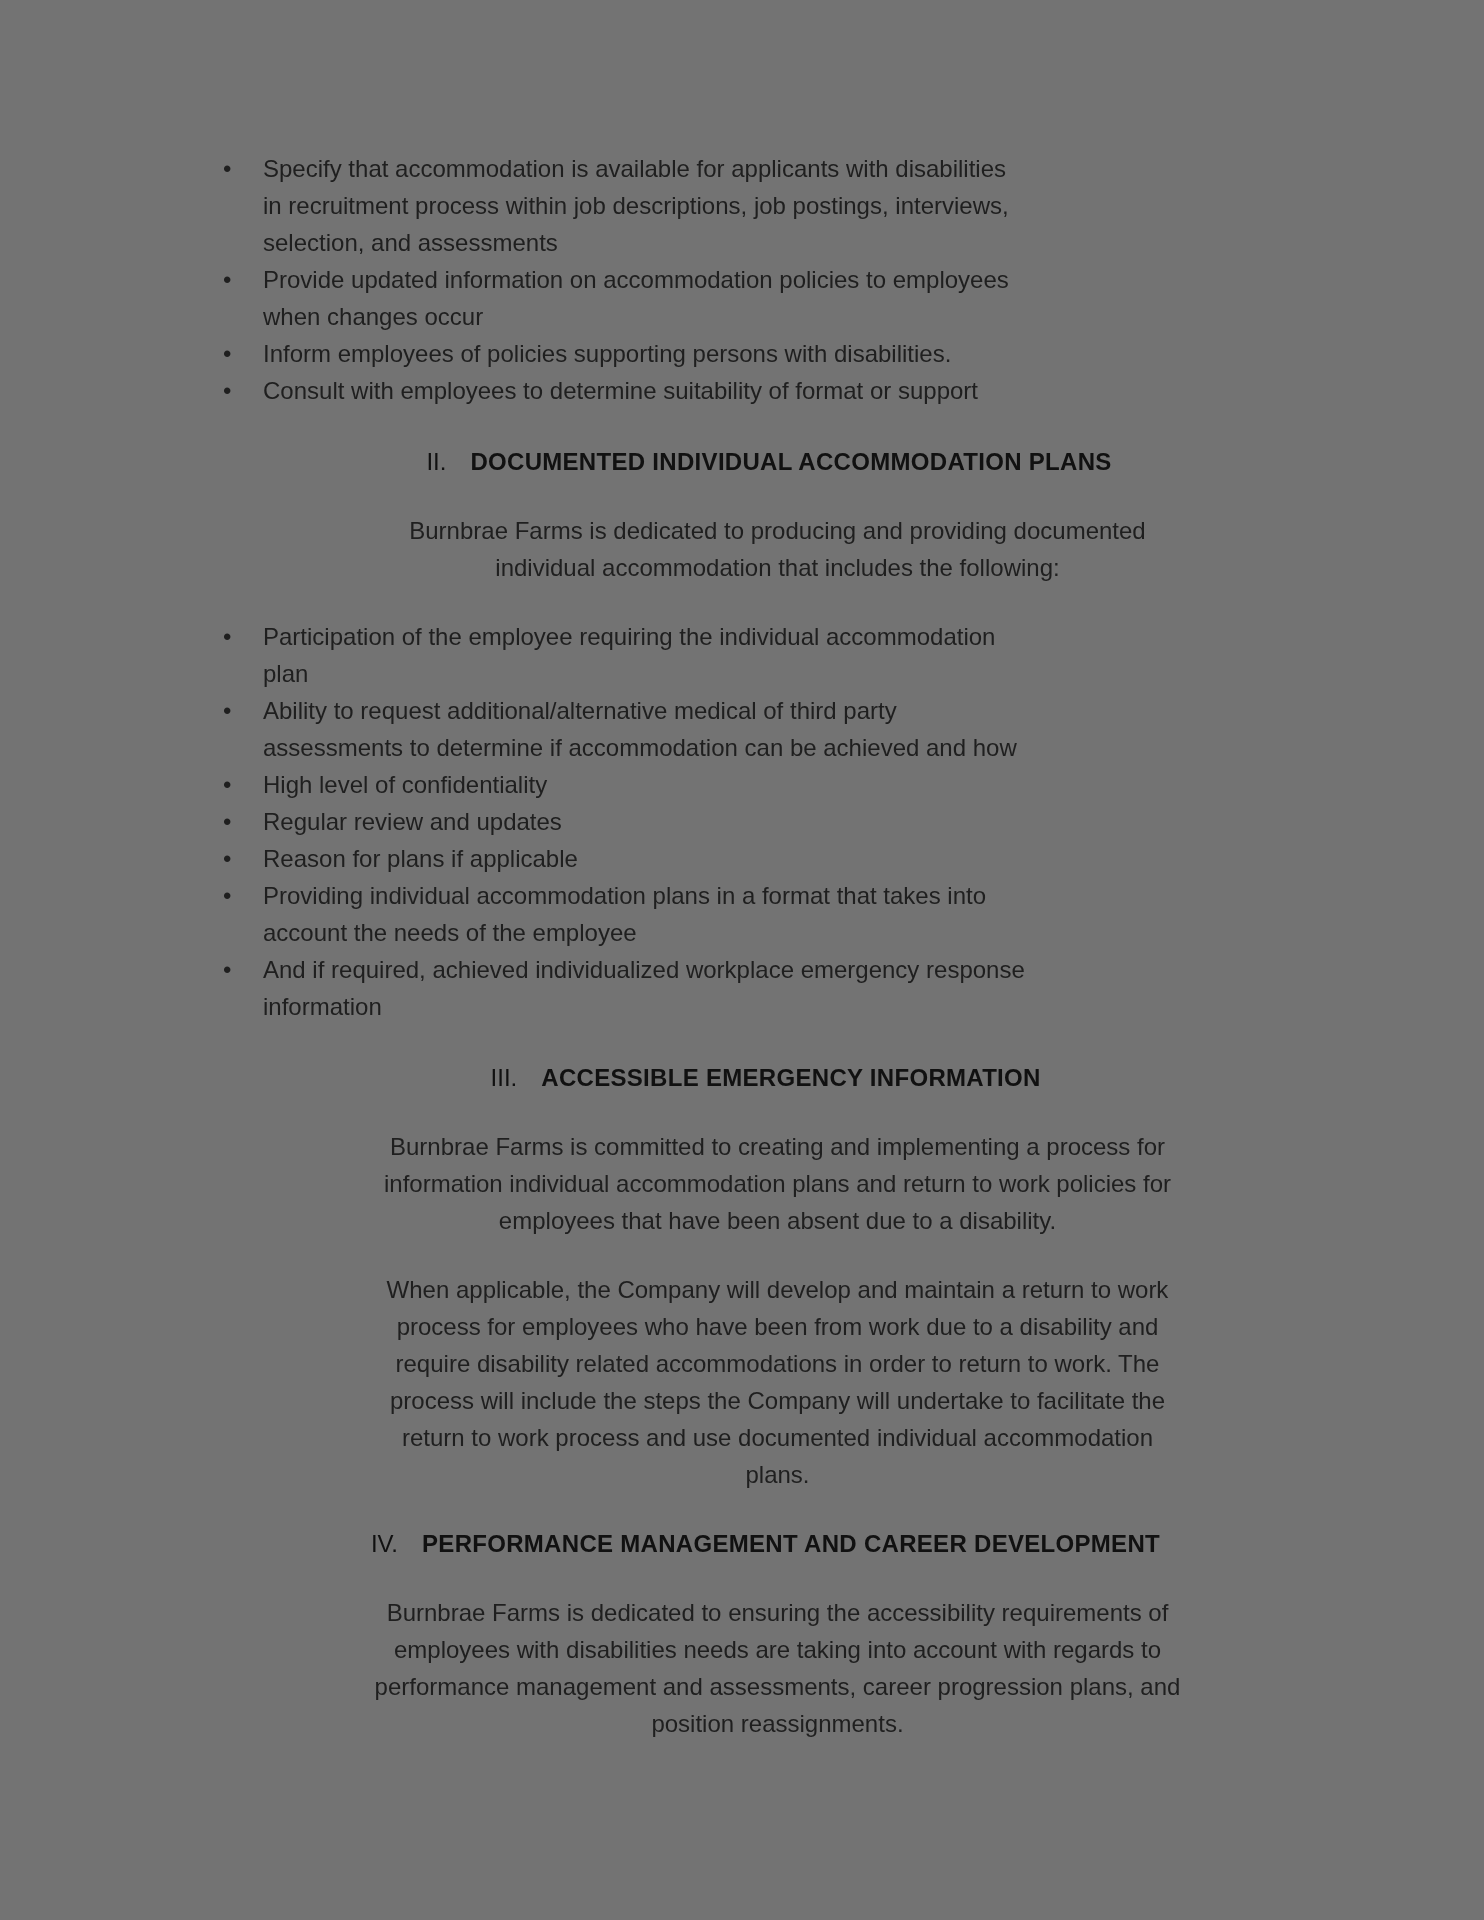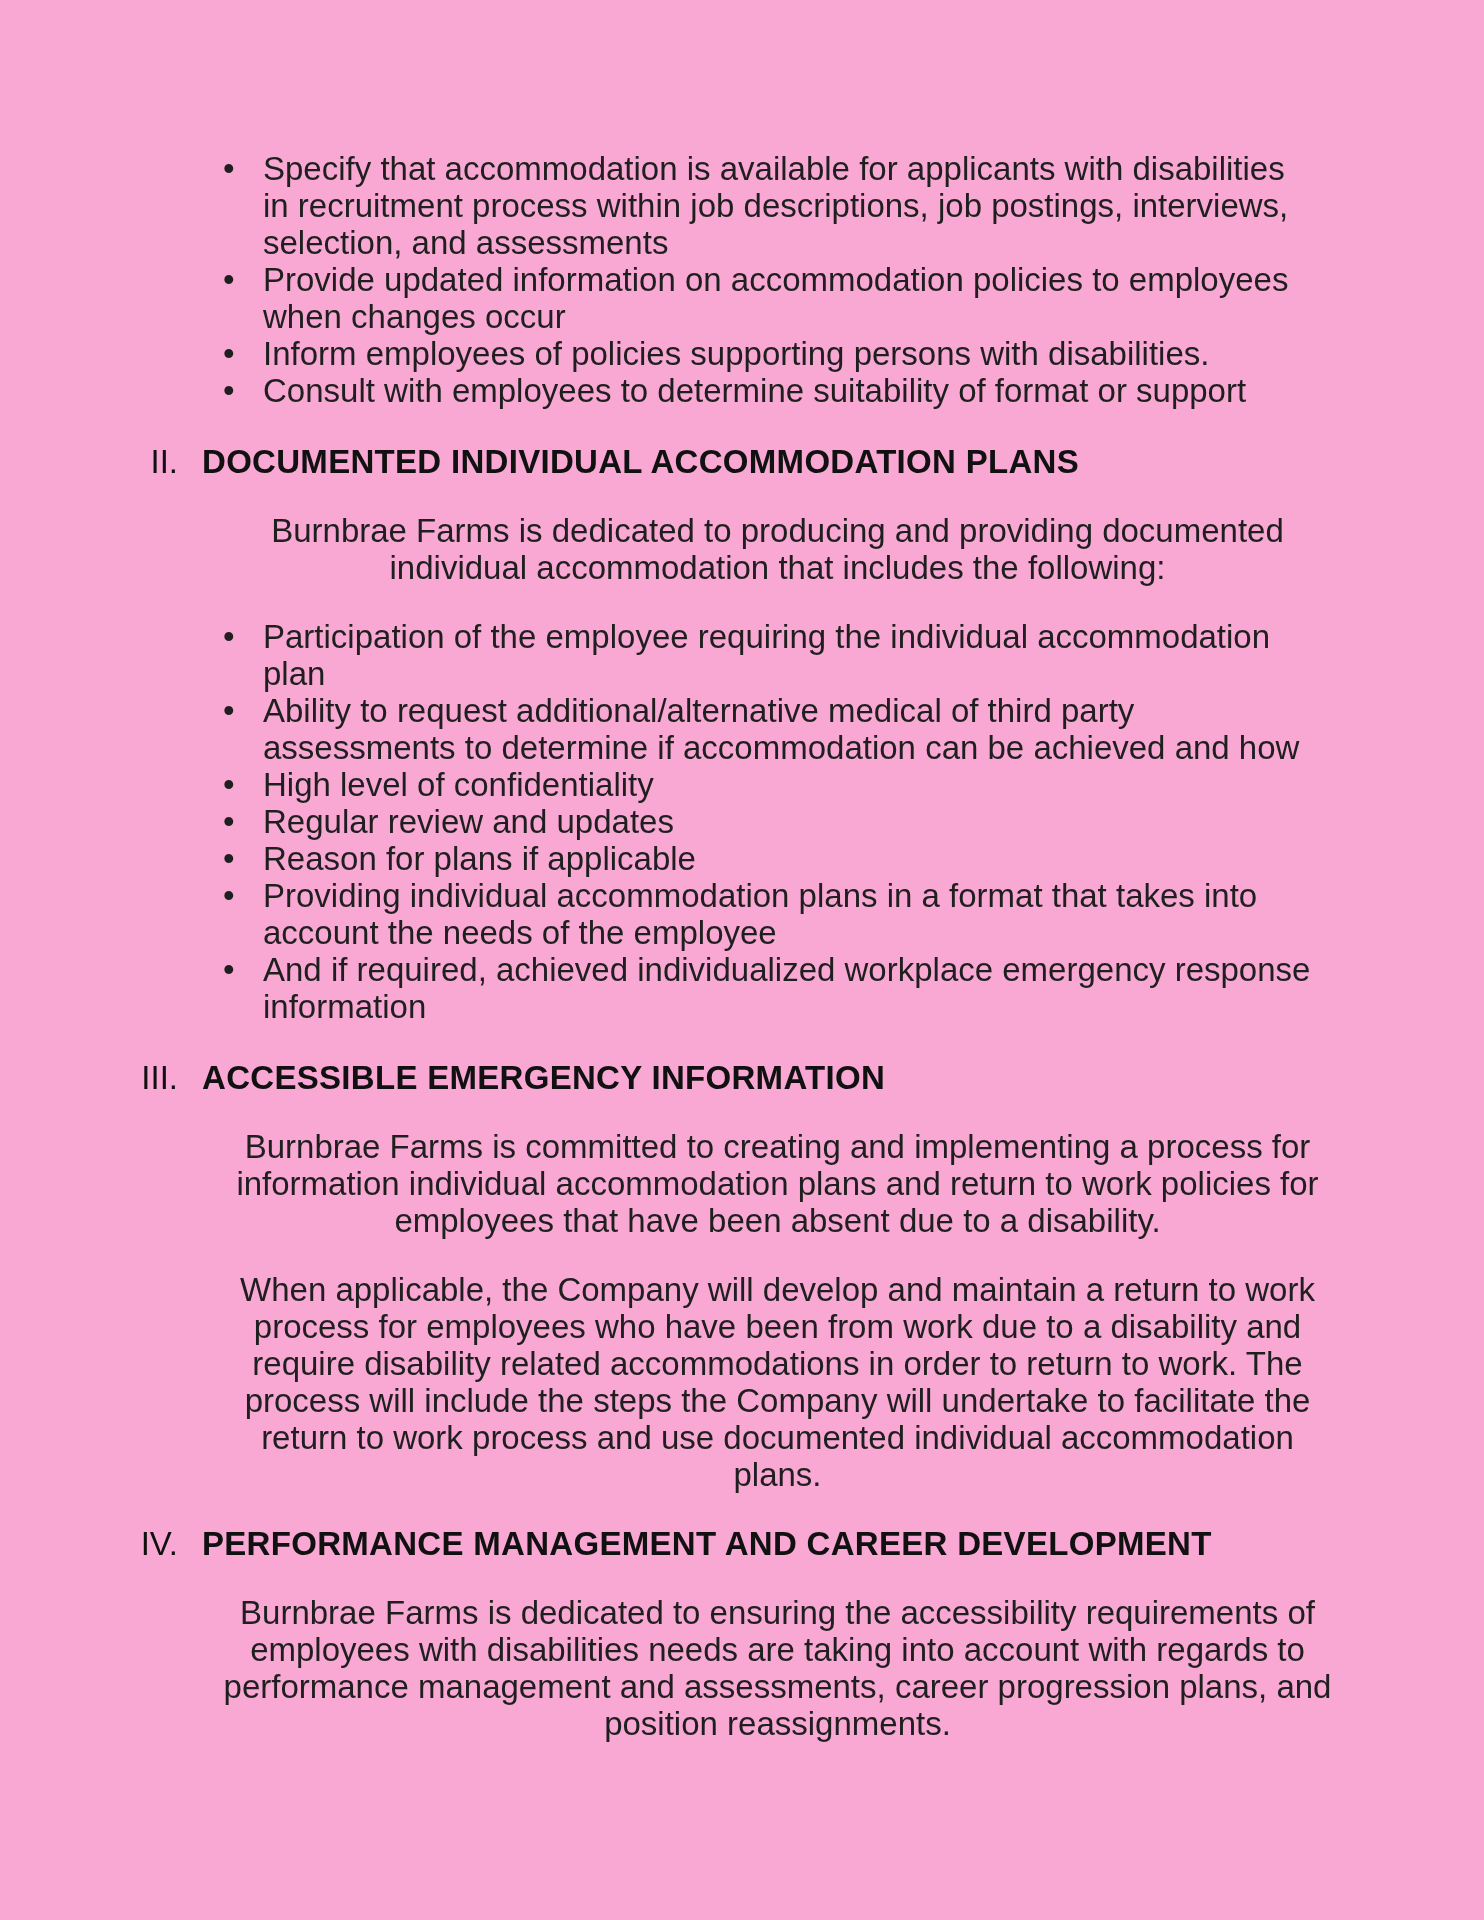--- a/index.html
+++ b/index.html
@@ -4,25 +4,25 @@
 <style>
   html, body {
     margin: 0;
     padding: 0;
     background: #ffffff;
   }
   .page {
     position: relative;
     width: 1484px;
     height: 1920px;
-    background: #f9a8d4;
+    background: #737373;
     box-sizing: border-box;
     padding: 150px 104px 0 175px;
     font-family: "Liberation Sans", "DejaVu Sans", sans-serif;
-    font-size: 33px;
+    font-size: 24px;
     line-height: 37px;
     color: #1f1f1f;
     overflow: hidden;
   }
   .para {
     white-space: pre-line;
     margin: 0 0 32px 0;
     text-align: center;
   }
   ul.bullets {
@@ -39,20 +39,21 @@
     content: "\2022";
     position: absolute;
     left: 0;
     top: 0;
     color: #1f1f1f;
   }
   .heading {
     display: flex;
     margin: 20px 0 32px -55px;
     color: #111111;
+    justify-content: center;
   }
   .heading .roman {
     flex: none;
     width: 58px;
     text-align: right;
     margin-right: 24px;
     font-weight: 400;
   }
   .heading .htext {
     font-weight: 700;

